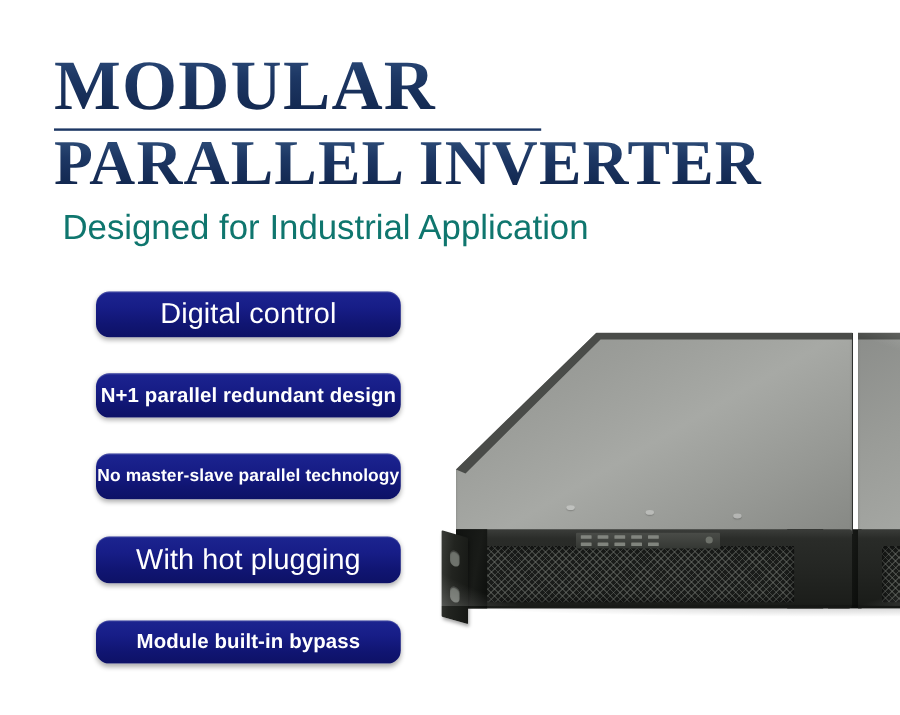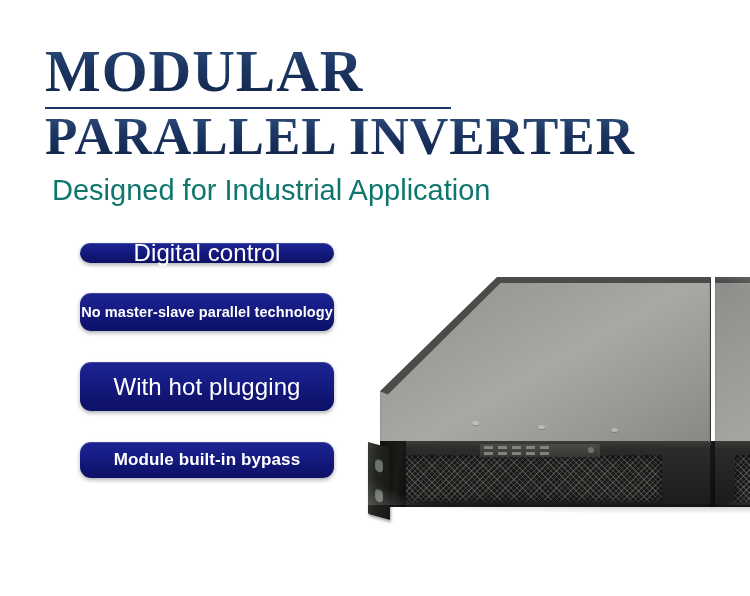--- a/index.html
+++ b/index.html
@@ -96,24 +96,24 @@
     display: flex;
     align-items: center;
     justify-content: center;
     text-align: center;
     font-family: "Liberation Sans", sans-serif;
     font-weight: bold;
     letter-spacing: 0.1px;
     white-space: nowrap;
     user-select: none;
   }
-  .pill-1 { height: 20px; margin-bottom: 30px; font-size: 24px; font-weight: normal; }
+  .pill-1 { height: 38px; margin-bottom: 30px; font-size: 24px; font-weight: normal; }
   .pill-2 { height: 37px; margin-bottom: 30px; font-size: 17px; }
   .pill-3 { height: 38px; margin-bottom: 31px; font-size: 14.5px; }
-  .pill-4 { height: 49px; margin-bottom: 31px; font-size: 24px; font-weight: normal; }
+  .pill-4 { height: 39px; margin-bottom: 31px; font-size: 24px; font-weight: normal; }
   .pill-5 { height: 36px; font-size: 17px; }
 
   
   #product-photo {
     position: absolute;
     left: 360px;
     top: 255px;
     width: 390px;
     height: 250px;
   }
@@ -308,20 +308,23 @@
   </div>
 
   <div class="subtitle">Designed for Industrial Application</div>
 
   <div id="feature-list">
 
     <div class="feature-pill pill-1">
       <span>Digital control</span>
     </div>
 
+    <div class="feature-pill pill-2">
+      <span>N+1 parallel redundant design</span>
+    </div>
 
     <div class="feature-pill pill-3">
       <span>No master-slave parallel technology</span>
     </div>
 
     <div class="feature-pill pill-4">
       <span>With hot plugging</span>
     </div>
 
     <div class="feature-pill pill-5">

